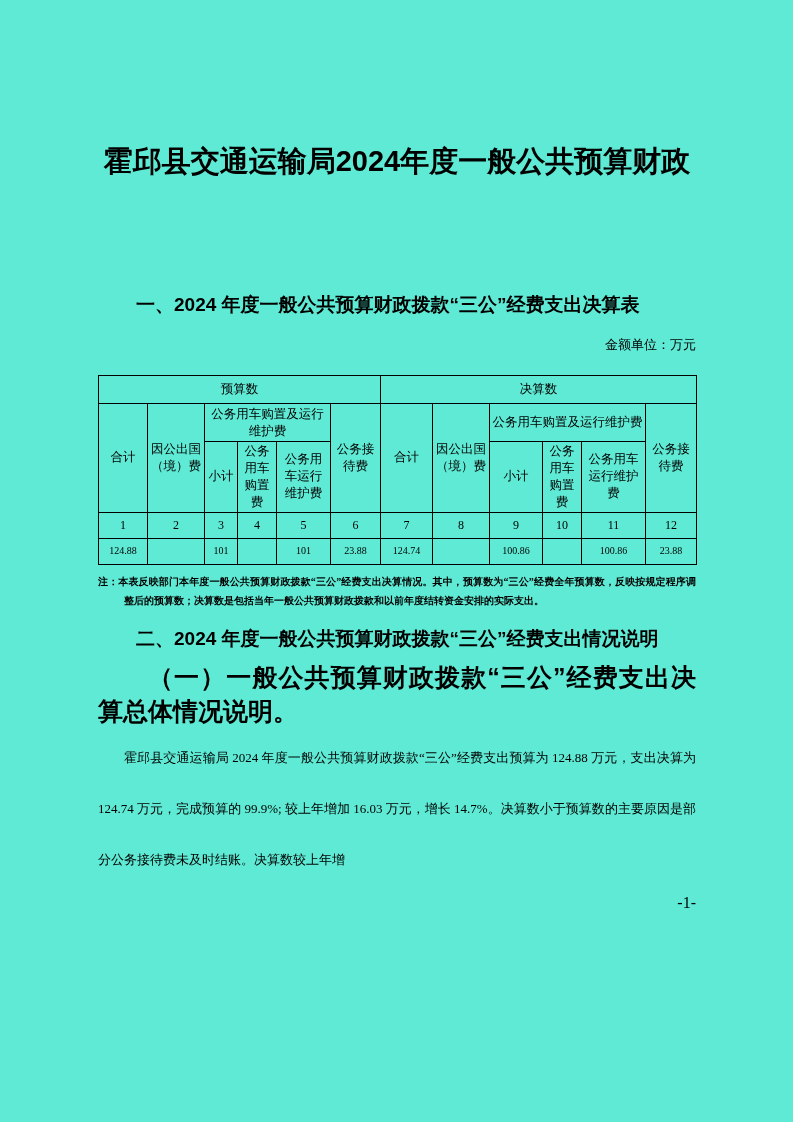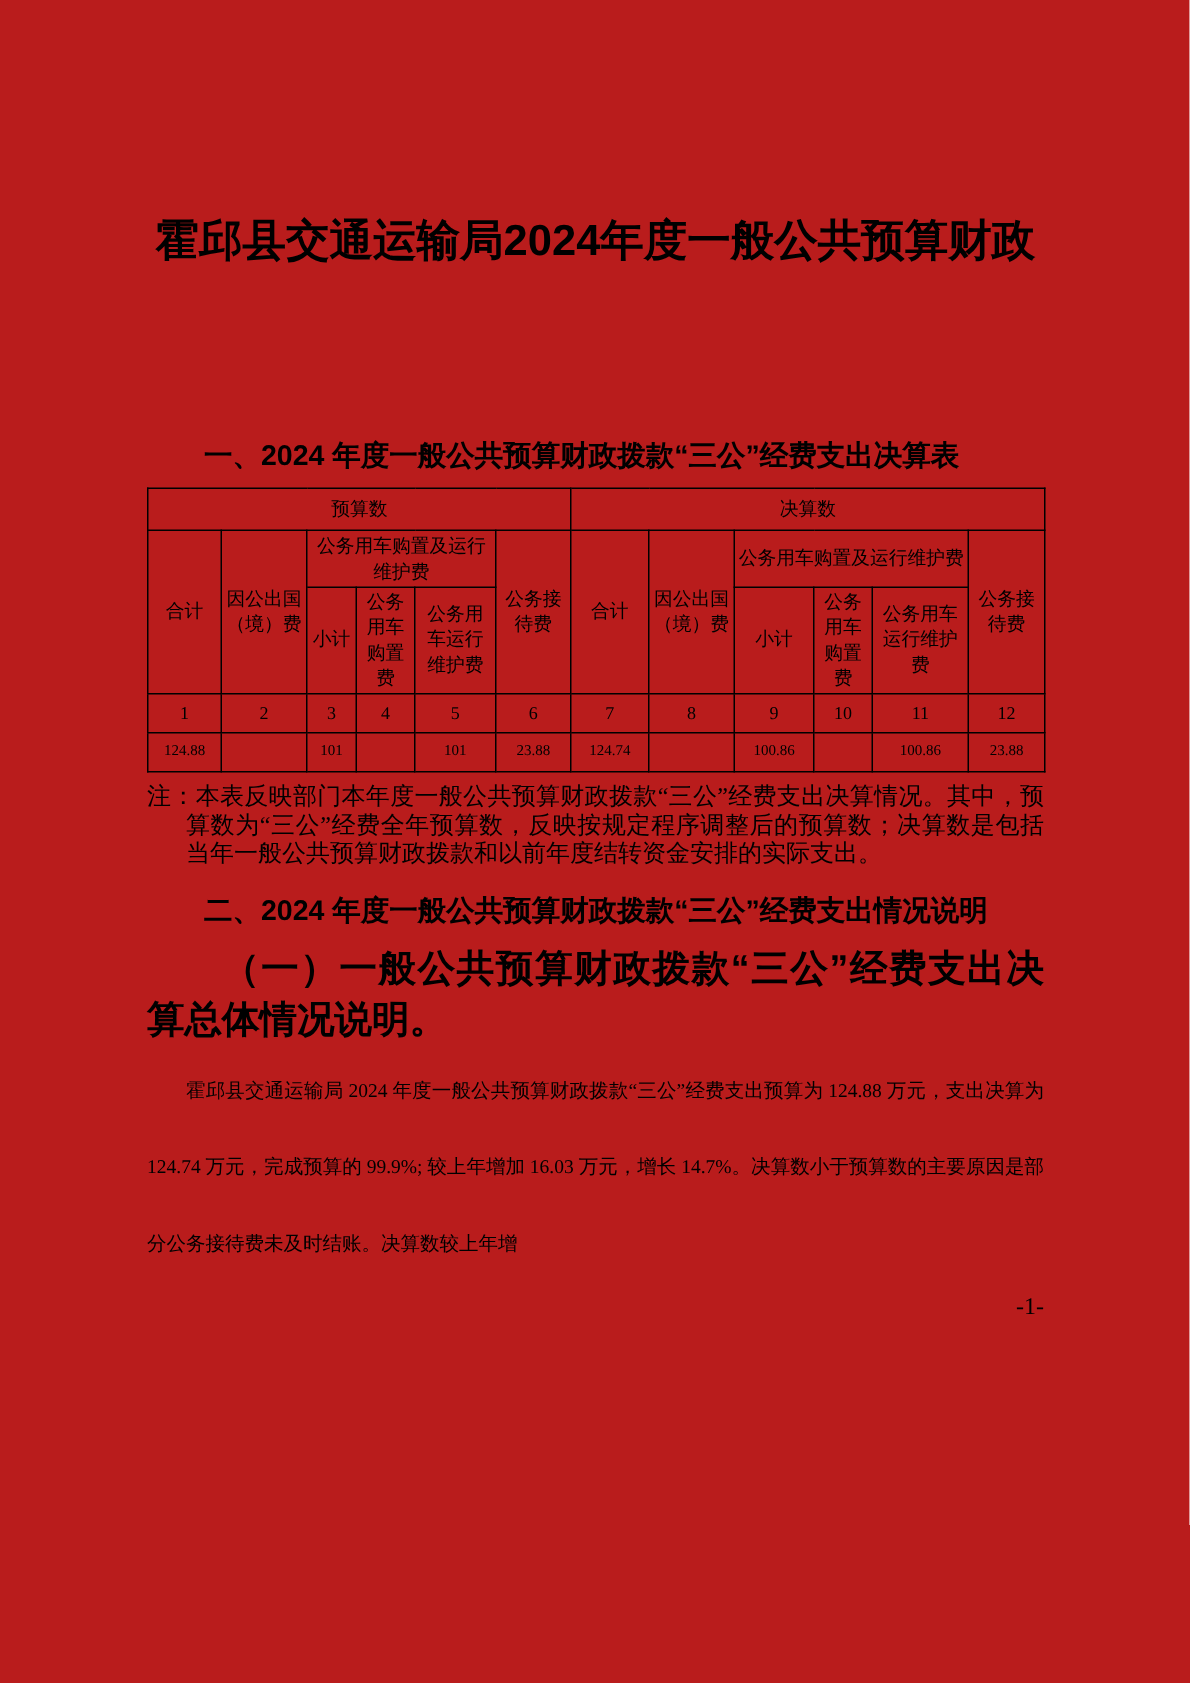--- a/index.html
+++ b/index.html
@@ -1,21 +1,21 @@
 <!DOCTYPE html>
 <html><head>
 <meta charset="utf-8">
 <style>
   * { margin: 0; padding: 0; box-sizing: border-box; }
   html, body { background: #ffffff; }
   .page {
     width: 793px;
     height: 1122px;
     margin: 0 auto;
-    background: #b91c1c;
+    background: #5eead4;
     color: #000000;
     padding: 126px 97px 0 98px;
     font-family: "Liberation Serif", serif;
     position: relative;
     overflow: hidden;
   }
   .doc-title {
     font-family: "Liberation Sans", sans-serif;
     font-weight: bold;
     font-size: 29px;
@@ -34,43 +34,44 @@
   .unit-note {
     text-align: right;
     font-size: 13px;
     margin-top: 14px;
     line-height: 18px;
   }
   table.budget-table {
     width: 598px;
     table-layout: fixed;
     border-collapse: collapse;
-    margin-top: 3px;
+    margin-top: 21px;
     font-size: 12.5px;
   }
   table.budget-table td {
     border: 1px solid #000;
     text-align: center;
     vertical-align: middle;
     padding: 1px 2px;
     line-height: 1.35;
     overflow: hidden;
   }
   tr.r-group td { height: 28px; }
   tr.r-head1 td { height: 38px; }
   tr.r-head2 td { height: 62px; }
   tr.r-nums td { height: 26px; font-size: 12px; }
   tr.r-vals td { height: 26px; font-size: 10px; }
   .table-note {
-    font-size: 16px;
+    font-size: 10px;
     line-height: 19px;
     margin-top: 7px;
     margin-left: 26px;
     text-indent: -26px;
     text-align: justify;
+    font-weight: bold;
   }
   .section2-heading { margin-top: 12px; }
   .subsection-heading {
     font-family: "Liberation Sans", sans-serif;
     font-weight: bold;
     font-size: 25px;
     line-height: 34px;
     text-indent: 2em;
     text-align: justify;
     margin-top: 4px;
@@ -93,20 +94,21 @@
 <body>
 
 <div class="page">
 
   <div class="doc-title">
     <div>霍邱县交通运输局2024年度一般公共预算财政</div>
   </div>
 
   <div class="section-heading section1-heading">一、2024 年度一般公共预算财政拨款“三公”经费支出决算表</div>
 
+  <div class="unit-note">金额单位：万元</div>
 
   <table class="budget-table">
     <colgroup>
       <col style="width:49px">
         <col style="width:57px">
         <col style="width:33px">
         <col style="width:39px">
         <col style="width:54px">
         <col style="width:50px">
       <col style="width:52px">

